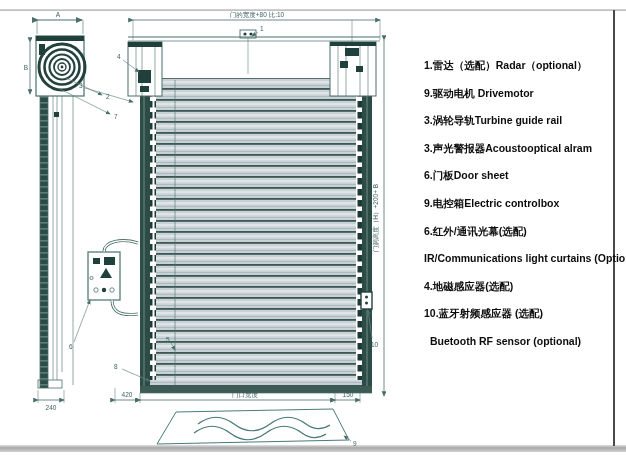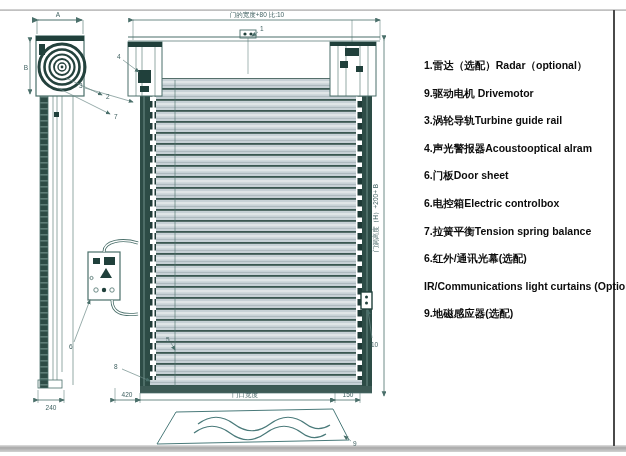--- a/index.html
+++ b/index.html
@@ -206,22 +206,23 @@
     <text class="dim" x="378" y="218" text-anchor="middle" transform="rotate(-90 378 218)">门洞高度（H）+200+ B</text>
     <text class="dim" x="127" y="397" text-anchor="middle">420</text>
     <text class="dim" x="245" y="397" text-anchor="middle">门口宽度</text>
     <text class="dim" x="348" y="397" text-anchor="middle">150</text>
   </svg>
 
   <div id="parts">
     <div class="ln">1.雷达（选配）Radar（optional）</div>
     <div class="ln">9.驱动电机 Drivemotor</div>
     <div class="ln">3.涡轮导轨Turbine guide rail</div>
-    <div class="ln">4.声光警报器Acoustooptical alram</div>
+    <div class="ln">3.声光警报器Acoustooptical alram</div>
     <div class="ln">6.门板Door sheet</div>
-    <div class="ln">6.电控箱Electric controlbox</div>
-    <div class="ln">7.拉簧平衡Tension spring balance</div>
+    <div class="ln">9.电控箱Electric controlbox</div>
     <div class="ln">6.红外/通讯光幕(选配)</div>
     <div class="ln">IR/Communications light curtains (Optional)</div>
-    <div class="ln">9.地磁感应器(选配)</div>
+    <div class="ln">4.地磁感应器(选配)</div>
+    <div class="ln">10.蓝牙射频感应器 (选配)</div>
+    <div class="ln ind">Buetooth RF sensor (optional)</div>
   </div>
 
 </div>
 
 </body></html>

